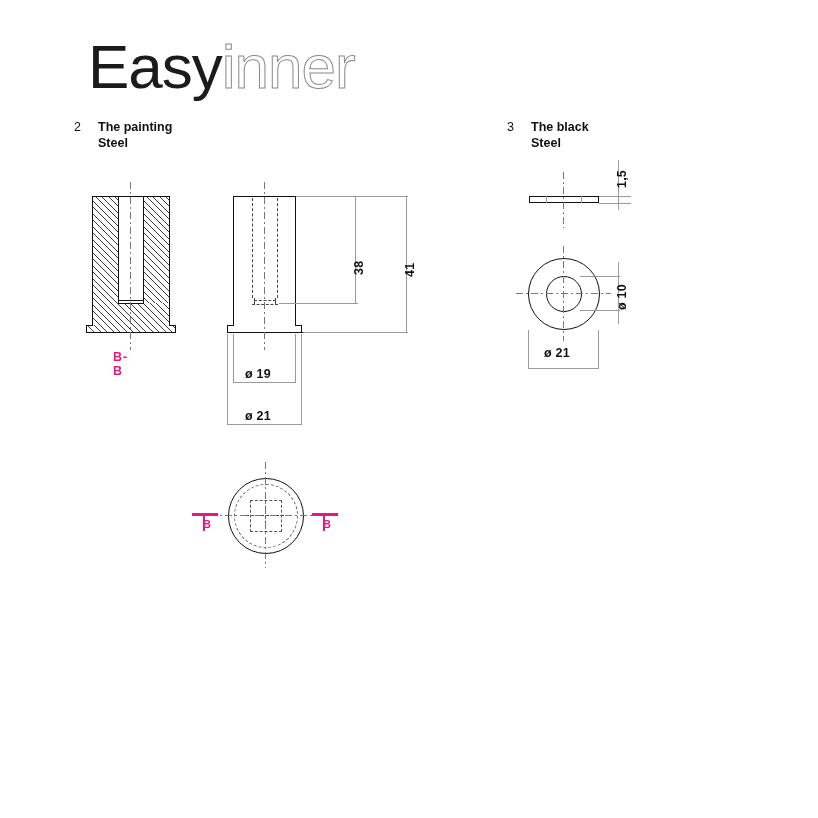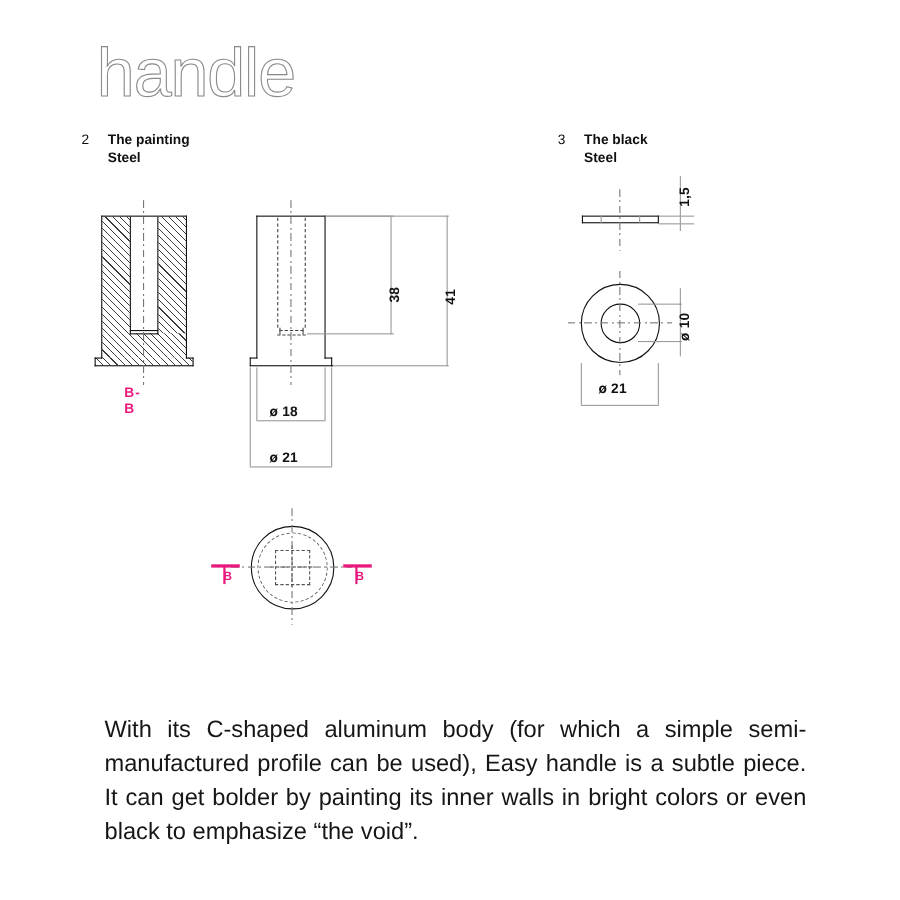--- a/index.html
+++ b/index.html
@@ -92,21 +92,22 @@
     font-family:"Liberation Sans", sans-serif;
   }
   .body-copy span{display:inline;}
 </style>
 </head>
 <body>
 
 <div class="page">
 
   <div class="logo">
-      <span class="logo-outline">handle</span>
+    <span class="logo-solid">Easy</span>
+      <span class="logo-outline">inner</span>
   </div>
 
   <div class="caption cap-cylinder">
     <span class="num">2</span>
     <div>The painting</div>
     <div class="sub">Steel</div>
   </div>
 
   <div class="caption cap-ring">
     <span class="num">3</span>
@@ -171,21 +172,21 @@
     <div class="dim rot" style="left:352px;top:275px;">38</div>
 
     <div class="thin hline" style="left:296px;top:196px;width:112px;"></div>
     <div class="thin hline" style="left:303px;top:332px;width:105px;"></div>
     <div class="thin vline" style="left:406px;top:196px;height:137px;"></div>
     <div class="dim rot" style="left:403px;top:277px;">41</div>
 
     <div class="thin vline" style="left:233px;top:334px;height:48px;"></div>
     <div class="thin vline" style="left:295px;top:334px;height:48px;"></div>
     <div class="thin hline" style="left:233px;top:382px;width:63px;"></div>
-    <div class="dim" style="left:245px;top:367px;">ø 18</div>
+    <div class="dim" style="left:245px;top:367px;">ø 19</div>
 
     <div class="thin vline" style="left:227px;top:334px;height:90px;"></div>
     <div class="thin vline" style="left:301px;top:334px;height:90px;"></div>
     <div class="thin hline" style="left:227px;top:424px;width:75px;"></div>
     <div class="dim" style="left:245px;top:409px;">ø 21</div>
   </div>
 
   <div class="dw">
 
     <div class="circ circ-solid" style="left:228px;top:478px;width:74px;height:74px;"></div>
@@ -234,17 +235,14 @@
     <div class="thin hline" style="left:580px;top:310px;width:40px;"></div>
     <div class="thin vline" style="left:618px;top:262px;height:62px;"></div>
     <div class="dim rot" style="left:615px;top:310px;">ø 10</div>
 
     <div class="thin vline" style="left:528px;top:330px;height:38px;"></div>
     <div class="thin vline" style="left:598px;top:330px;height:38px;"></div>
     <div class="thin hline" style="left:528px;top:368px;width:71px;"></div>
     <div class="dim" style="left:544px;top:346px;">ø 21</div>
   </div>
 
-  <div class="body-copy">
-    <span>With its C-shaped aluminum body (for which a simple semi-manufactured profile can be used), Easy handle is a subtle piece. It can get bolder by painting its inner walls in bright colors or even black to emphasize “the void”.</span>
-  </div>
 
 </div>
 
 </body></html>

